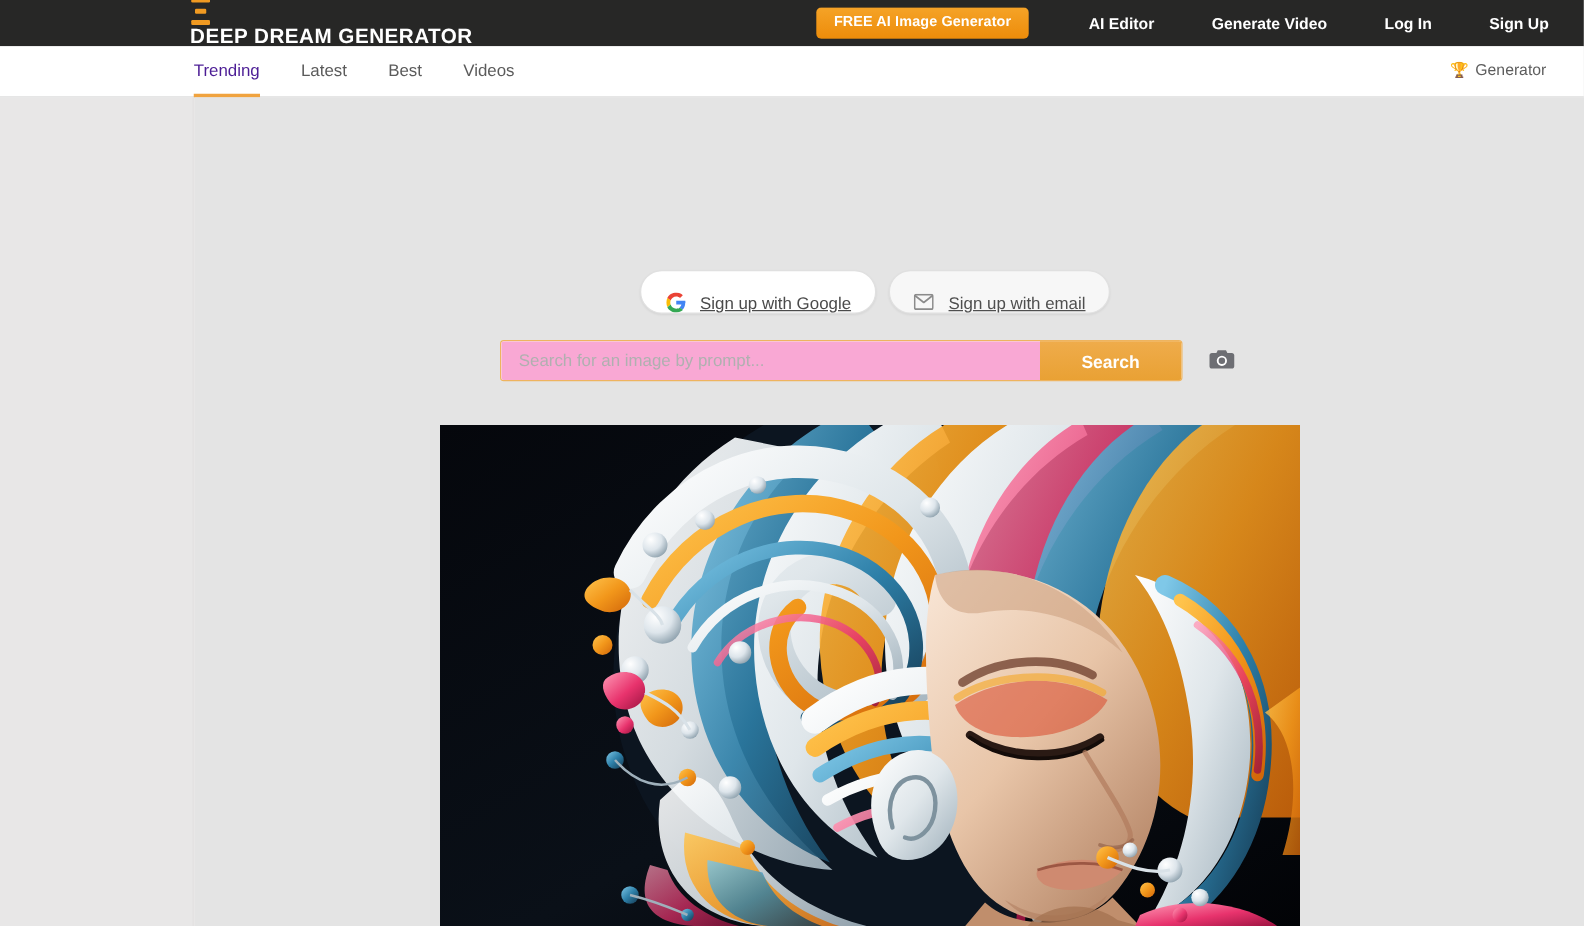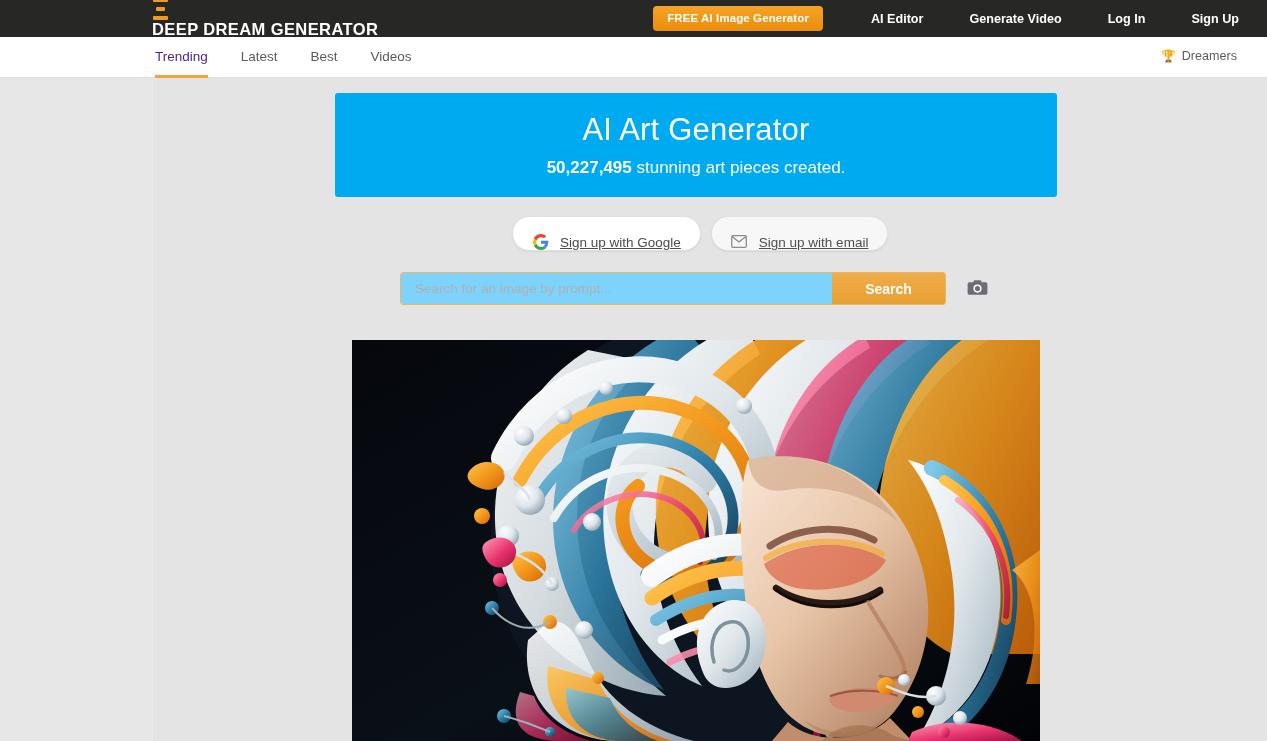--- a/index.html
+++ b/index.html
@@ -243,21 +243,21 @@
     overflow: hidden;
     background: #ffffff;
   }
   .search-input {
     flex: 1;
     border: none;
     outline: none;
     padding: 0 14px;
     font-size: 13.5px;
     color: #555;
-    background: #7dd3fc;
+    background: #f9a8d4;
     font-family: "Liberation Sans", sans-serif;
   }
   .search-input::placeholder { color: #b0b0b0; }
   .search-submit {
     width: 113px;
     border: none;
     background: #eda843;
     background-image: linear-gradient(#efac4b, #e9a134);
     color: #ffffff;
     font-size: 14px;
@@ -314,33 +314,29 @@
 
 <div class="subbar">
   <div class="subnav">
     <a class="tab active" href="#">Trending</a>
     <a class="tab" href="#">Latest</a>
     <a class="tab" href="#">Best</a>
     <a class="tab" href="#">Videos</a>
   </div>
   <a class="dreamers" href="#">
     <span class="trophy">🏆</span>
-    <span>Dreamers</span>
+    <span>Generator</span>
   </a>
 </div>
 
 <div class="page">
   <div class="left-gutter"></div>
 
   <div class="content">
 
-    <div class="hero">
-      <div class="hero-title">AI Art Generator</div>
-      <div class="hero-sub"><b>50,227,495</b><span> stunning art pieces created.</span></div>
-    </div>
 
     <div class="signup-row">
       <div class="signup-btn">
         <span class="ico">
           <svg width="16" height="16" viewBox="0 0 48 48">
             <path fill="#EA4335" d="M24 9.5c3.5 0 6.6 1.2 9 3.6l6.8-6.8C35.6 2.4 30.2 0 24 0 14.6 0 6.5 5.4 2.6 13.2l7.9 6.1C12.4 13.6 17.7 9.5 24 9.5z"></path>
             <path fill="#4285F4" d="M46.1 24.6c0-1.6-.1-3.1-.4-4.6H24v9h12.4c-.5 2.9-2.2 5.3-4.6 7l7.1 5.5c4.2-3.8 6.6-9.5 6.6-16.2z"></path>
             <path fill="#FBBC05" d="M10.5 28.7c-.5-1.5-.8-3-.8-4.7s.3-3.2.8-4.7l-7.9-6.1C1 16.4 0 20.1 0 24s1 7.6 2.6 10.8l7.9-6.1z"></path>
             <path fill="#34A853" d="M24 48c6.5 0 11.9-2.1 15.9-5.8l-7.1-5.5c-2 1.3-4.6 2.1-8.8 2.1-6.3 0-11.6-4.1-13.5-9.8l-7.9 6.1C6.5 42.6 14.6 48 24 48z"></path>
           </svg>

